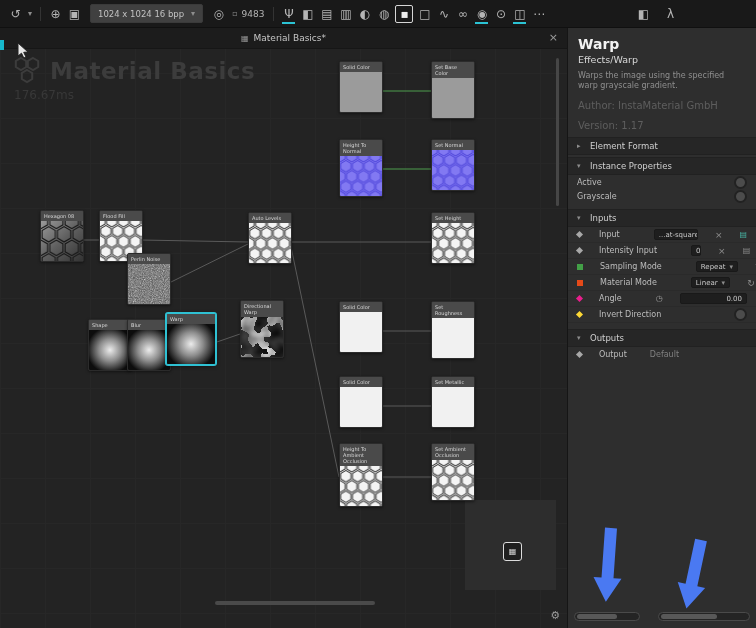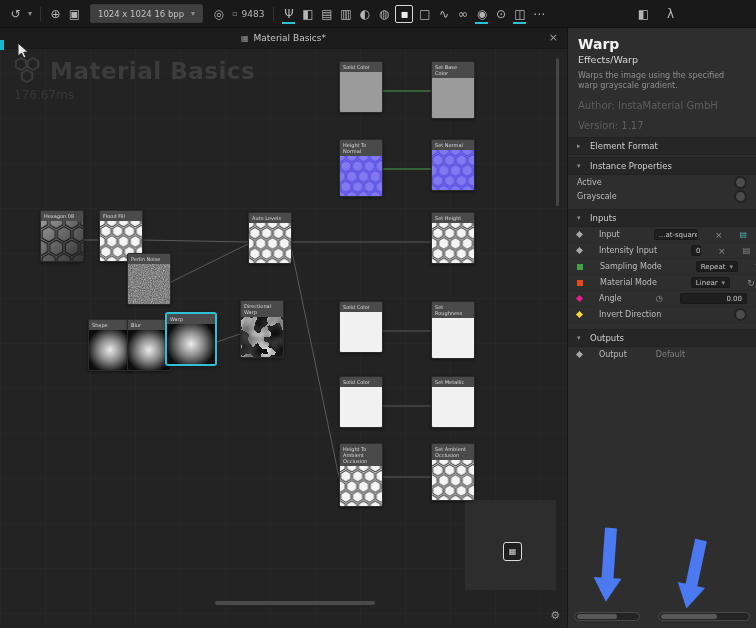--- a/index.html
+++ b/index.html
@@ -57,21 +57,21 @@
   .chip{background:#1e1e1e;border:1px solid #191919;border-radius:2px;height:11px;display:inline-flex;align-items:center;padding:0 4px;font-size:7px;color:#c8c8c8;box-sizing:border-box}
   .chip.file{width:76px;overflow:hidden;white-space:nowrap}
   .chip.drop{width:58px;justify-content:space-between}
   .chip.num{width:76px;justify-content:flex-end}
   .dcaret2{font-size:7px;color:#8d8d8d;margin-left:4px}
   .xbtn{font-size:9px;color:#8d8d8d;cursor:default}
   .filepic{font-size:8px;color:#49b8a8}
   .filepic.gray{color:#909090}
   .refresh{font-size:9px;color:#8d8d8d}
   .dial{font-size:8px;color:#9a9a9a}
-  .oval{color:#808080;margin-left:12px}
+  .oval{color:#808080;margin-left:6px}
   .pill{position:absolute;bottom:7px;height:9px;border:1px solid #4a4a4a;border-radius:5px;background:#242424;box-sizing:border-box}
   .pill .pthumb{position:absolute;left:2px;top:1px;height:5px;width:62%;background:#585858;border-radius:3px}
   .pill.p1{left:6px;width:66px}
   .pill.p2{left:90px;width:92px}
   .arrows{position:absolute;left:0;top:0;z-index:50;pointer-events:none}
 </style>
 </head>
 <body>
 
 <svg width="0" height="0" style="position:absolute" aria-hidden="true">

